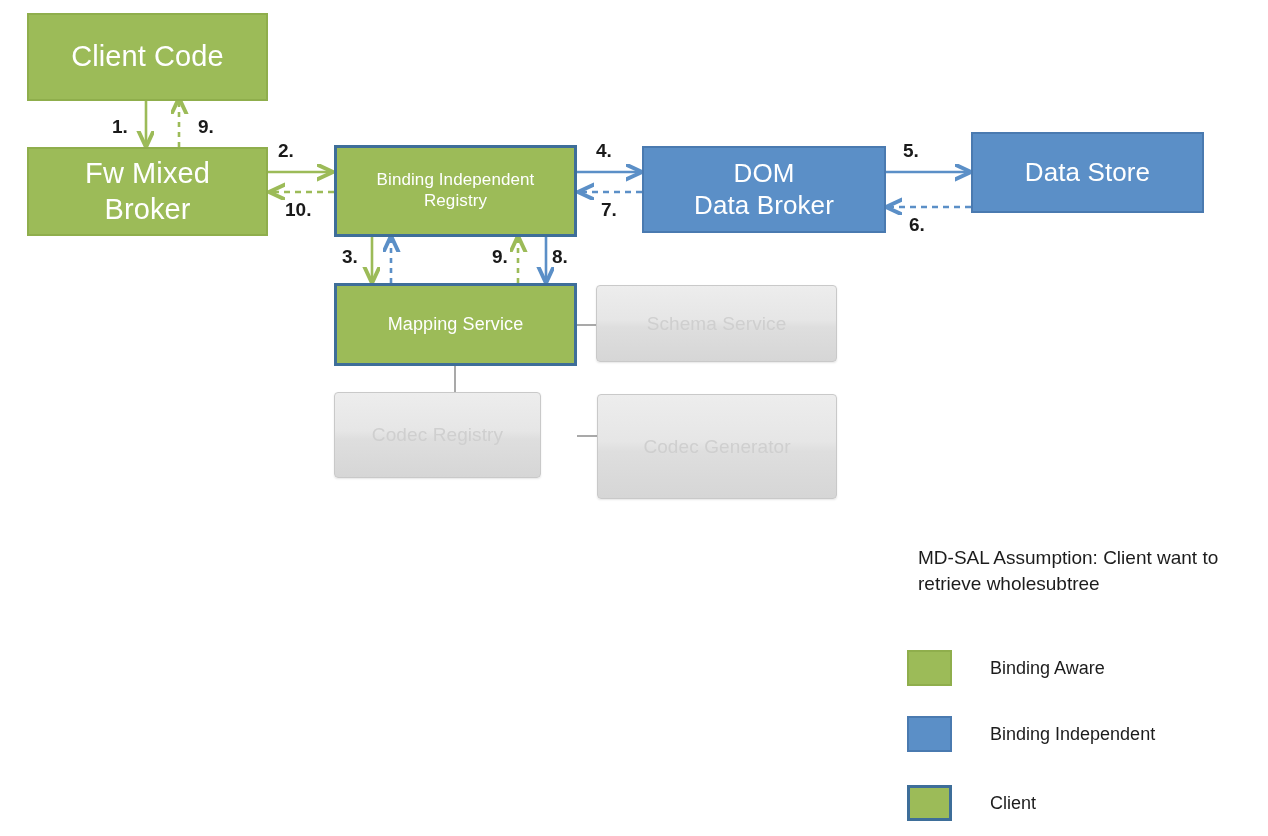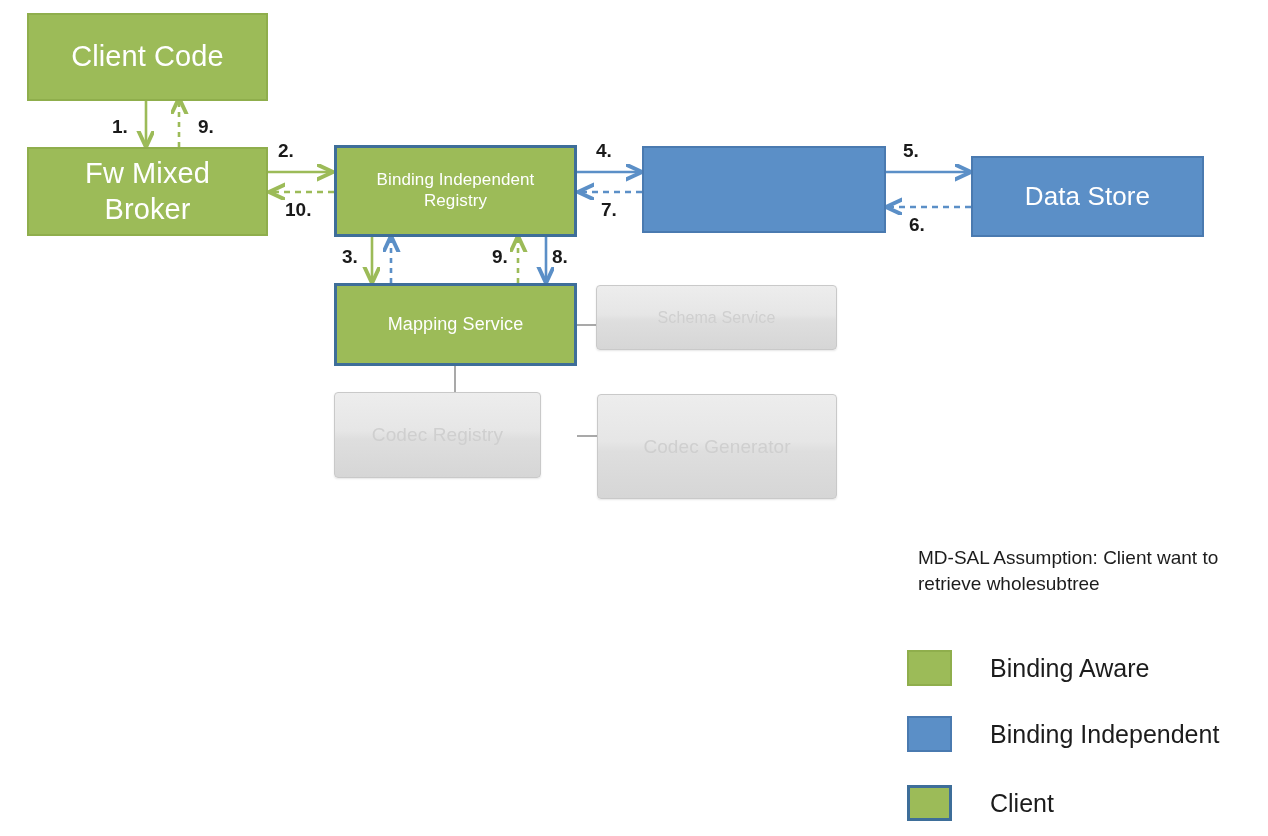--- a/index.html
+++ b/index.html
@@ -50,23 +50,23 @@
     border-radius: 4px;
     color: #cfcfcf;
     box-shadow: 0 1px 2px rgba(0,0,0,0.10);
   }
   .box-label { display: block; }
 
   #client-code      { left: 27px;  top: 13px;  width: 241px; height: 88px;  font-size: 29px; }
   #fw-data-broker   { left: 27px;  top: 147px; width: 241px; height: 89px;  font-size: 29px; }
   #bi-connector     { left: 334px; top: 145px; width: 243px; height: 92px;  font-size: 17px; }
   #dom-data-broker  { left: 642px; top: 146px; width: 244px; height: 87px;  font-size: 26px; }
-  #data-store       { left: 971px; top: 156px; width: 233px; height: 81px;  font-size: 26px; }
+  #data-store       { left: 971px; top: 132px; width: 233px; height: 81px;  font-size: 26px; }
   #mapping-service  { left: 334px; top: 283px; width: 243px; height: 83px;  font-size: 18px; }
-  #schema-service   { left: 596px; top: 285px; width: 241px; height: 65px;  font-size: 16px; }
+  #schema-service   { left: 596px; top: 285px; width: 241px; height: 77px;  font-size: 19px; }
   #codec-registry   { left: 334px; top: 392px; width: 207px; height: 86px;  font-size: 19px; }
   #codec-generator  { left: 597px; top: 394px; width: 240px; height: 105px;  font-size: 19px; }
 
   
   #arrows {
     position: absolute;
     left: 0; top: 0;
     width: 1268px; height: 836px;
     pointer-events: none;
   }
@@ -103,21 +103,21 @@
     width: 45px;
     height: 36px;
     box-sizing: border-box;
     flex: 0 0 auto;
   }
   .sw-green { background: #9CBB58; border: 2px solid #8FAE4C; }
   .sw-blue  { background: #5B8FC7; border: 2px solid #4A7AB0; }
   .sw-mixed { background: #9CBB58; border: 3px solid #3E6E99; }
   .legend-label {
     margin-left: 38px;
-    font-size: 25px;
+    font-size: 18px;
     color: #1c1c1c;
     white-space: nowrap;
   }
   #legend-row-0 { left: 907px; top: 650px; }
   #legend-row-1 { left: 907px; top: 716px; }
   #legend-row-2 { left: 907px; top: 785px; }
 </style>
 </head>
 <body>
 
@@ -177,20 +177,22 @@
 
   <div class="box box-mixed" id="bi-connector">
     <div>
       <span class="box-label">Binding Independent</span>
       <span class="box-label">Registry</span>
     </div>
   </div>
 
   <div class="box box-blue" id="dom-data-broker">
     <div>
+      <span class="box-label">DOM</span>
+      <span class="box-label">Data Broker</span>
     </div>
   </div>
 
   <div class="box box-blue" id="data-store">
     <span class="box-label">Data Store</span>
   </div>
 
   <div class="box box-mixed" id="mapping-service">
     <span class="box-label">Mapping Service</span>
   </div>

